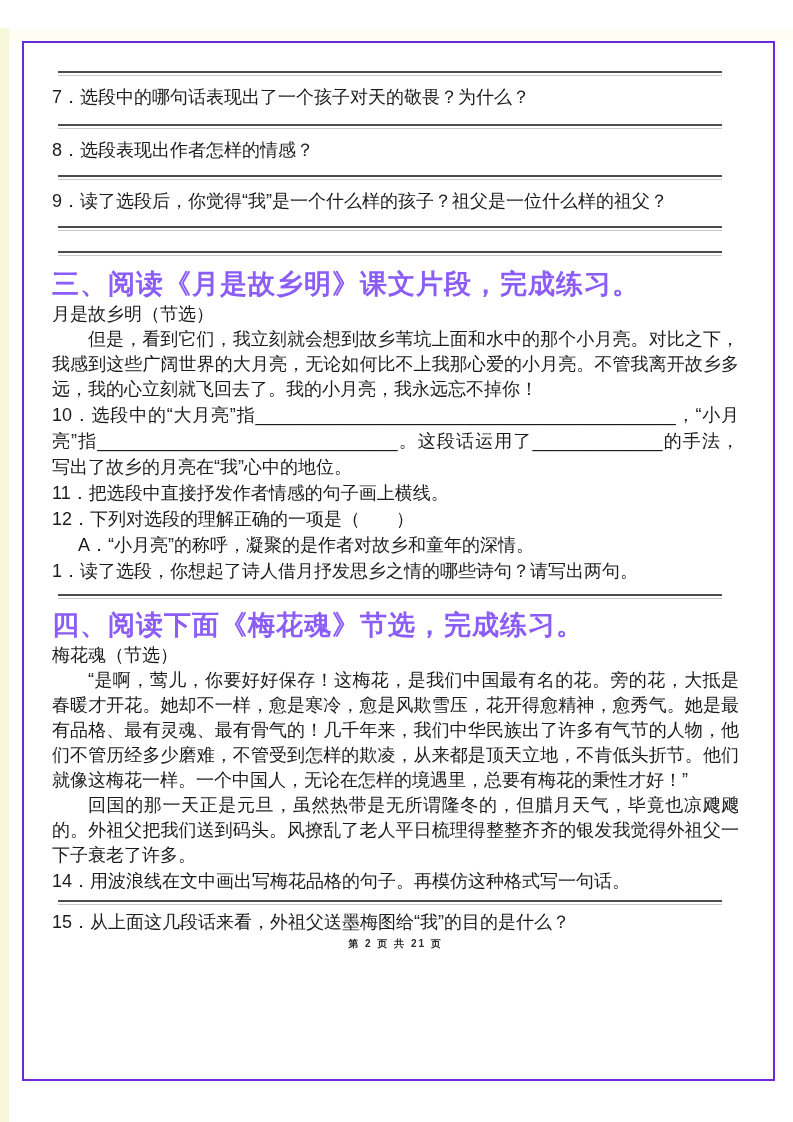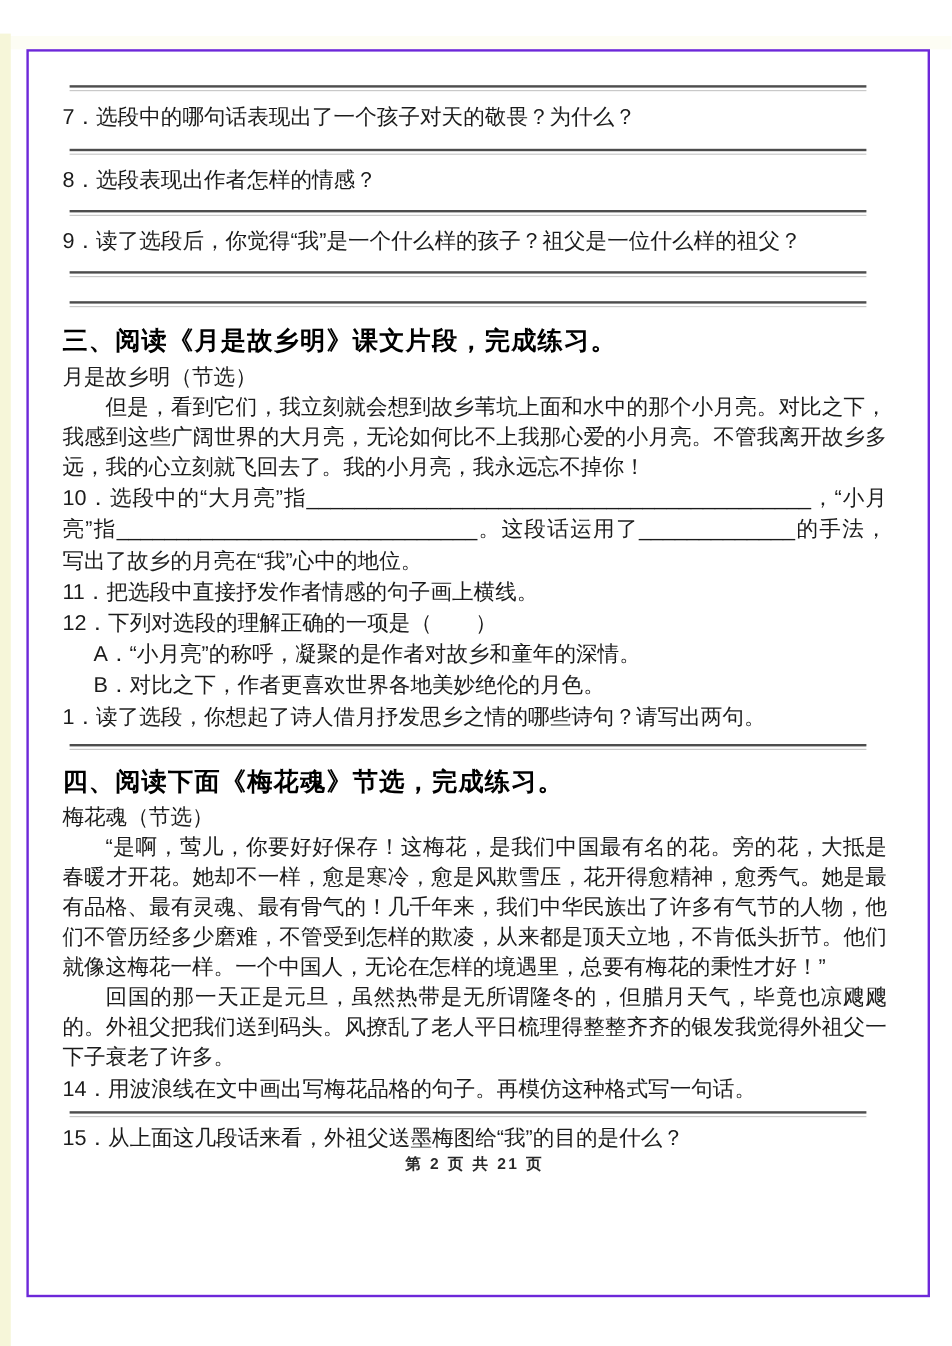--- a/index.html
+++ b/index.html
@@ -53,42 +53,42 @@
     text-align: justify;
     line-height: 25px;
   }
   .ptitle {
     text-align: left;
     margin: 2px 0 0 0;
     line-height: 26px;
     font-family: Liberation Serif, serif;
   }
   .sec-heading {
-    color: #000000;
-    font-size: 21px;
+    color: #8b5cf6;
+    font-size: 27px;
     line-height: 29px;
     font-weight: 700;
     margin: 0;
     letter-spacing: 1px;
   }
   .opt {
     margin: 0;
     padding-left: 26px;
     text-align: justify;
   }
   .aline {
     height: 2px;
     border-top: 2px solid #4d4d4d;
     border-bottom: 1px solid #c9c9c9;
     width: 664px;
     margin: 0 0 0 6px;
   }
   .page-footer {
     text-align: center;
-    font-size: 13px;
+    font-size: 10px;
     line-height: 14px;
     font-weight: 700;
     letter-spacing: 2px;
     margin-top: 2px;
     color: #2a2a2a;
   }
   .mt4  { margin-top: 4px; }
   .mt6  { margin-top: 6px; }
   .mt8  { margin-top: 8px; }
   .mt10 { margin-top: 10px; }
@@ -118,21 +118,20 @@
     <div class="aline mt20"></div>
 
     <h2 class="sec-heading mt14">三、阅读《月是故乡明》课文片段，完成练习。</h2>
     <div class="ptitle">月是故乡明（节选）</div>
     <p class="passage">但是，看到它们，我立刻就会想到故乡苇坑上面和水中的那个小月亮。对比之下，我感到这些广阔世界的大月亮，无论如何比不上我那心爱的小月亮。不管我离开故乡多远，我的心立刻就飞回去了。我的小月亮，我永远忘不掉你！</p>
 
     <p class="q">10．选段中的“大月亮”指__________________________________________，“小月亮”指______________________________。这段话运用了_____________的手法，写出了故乡的月亮在“我”心中的地位。</p>
     <p class="q">11．把选段中直接抒发作者情感的句子画上横线。</p>
     <p class="q">12．下列对选段的理解正确的一项是（　　）</p>
     <p class="opt">A．“小月亮”的称呼，凝聚的是作者对故乡和童年的深情。</p>
-    <p class="opt">B．对比之下，作者更喜欢世界各地美妙绝伦的月色。</p>
     <p class="q">1．读了选段，你想起了诗人借月抒发思乡之情的哪些诗句？请写出两句。</p>
 
     <div class="aline mt10"></div>
 
     <h2 class="sec-heading mt12">四、阅读下面《梅花魂》节选，完成练习。</h2>
     <div class="ptitle">梅花魂（节选）</div>
     <p class="passage">“是啊，莺儿，你要好好保存！这梅花，是我们中国最有名的花。旁的花，大抵是春暖才开花。她却不一样，愈是寒冷，愈是风欺雪压，花开得愈精神，愈秀气。她是最有品格、最有灵魂、最有骨气的！几千年来，我们中华民族出了许多有气节的人物，他们不管历经多少磨难，不管受到怎样的欺凌，从来都是顶天立地，不肯低头折节。他们就像这梅花一样。一个中国人，无论在怎样的境遇里，总要有梅花的秉性才好！”</p>
     <p class="passage">回国的那一天正是元旦，虽然热带是无所谓隆冬的，但腊月天气，毕竟也凉飕飕的。外祖父把我们送到码头。风撩乱了老人平日梳理得整整齐齐的银发我觉得外祖父一下子衰老了许多。</p>
 
     <p class="q">14．用波浪线在文中画出写梅花品格的句子。再模仿这种格式写一句话。</p>

